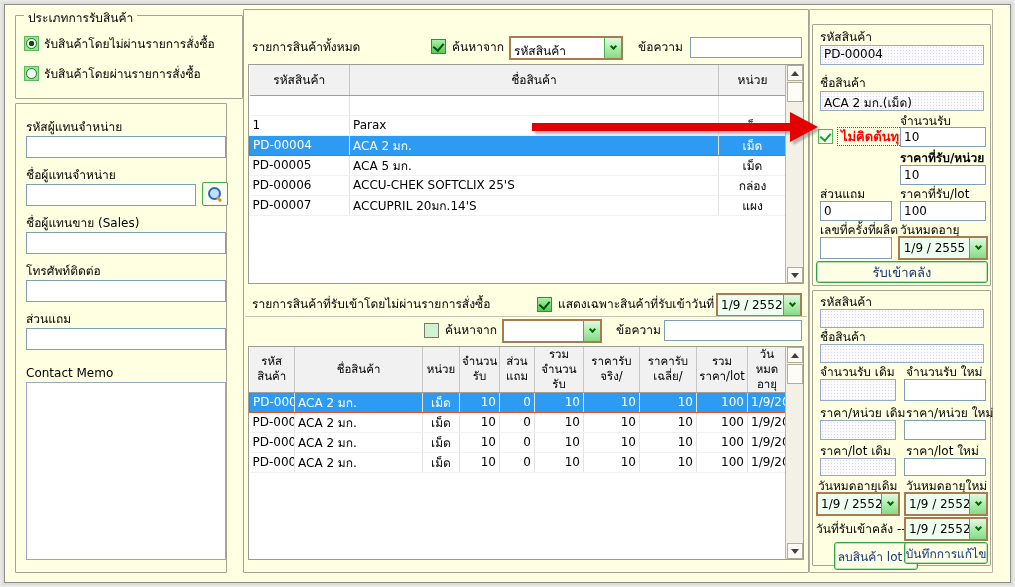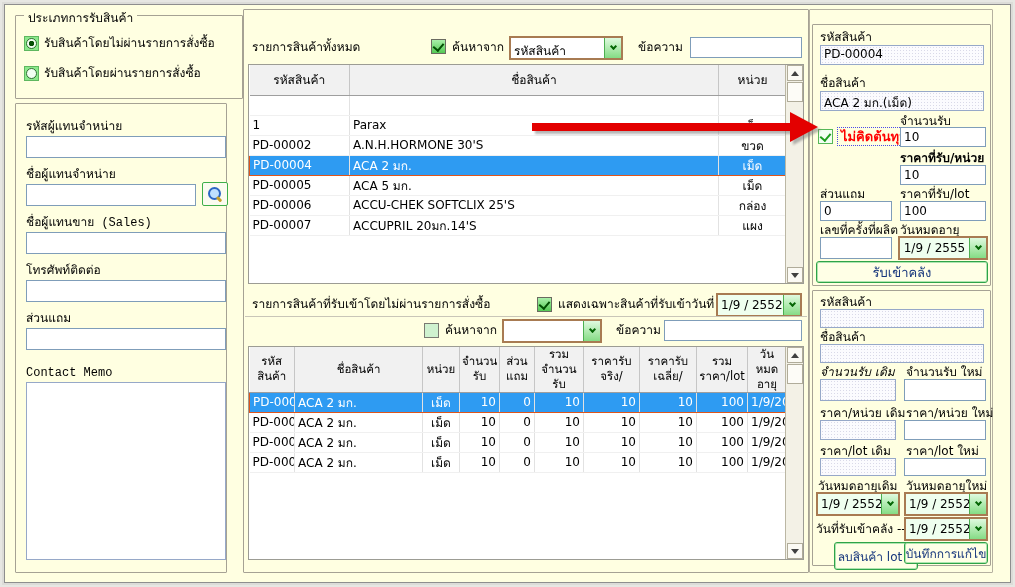--- a/index.html
+++ b/index.html
@@ -91,29 +91,29 @@
       border-top:15px solid transparent; border-bottom:15px solid transparent; border-left:28px solid #E30000; }
   
   .redlbl { position:absolute; color:#F00; font-weight:bold; font-size:13px;
       border:1px dotted #4A4AE8; padding:1px 3px; white-space:nowrap; line-height:15px; }
 </style>
 </head>
 <body>
 
 <div class="win">
 
-  <div class="grp" style="left:10px;top:10px;width:228px;height:84px;font-family:Liberation Mono, monospace;">
+  <div class="grp" style="left:10px;top:10px;width:228px;height:84px;">
     <span class="leg">ประเภทการรับสินค้า</span>
     <span class="radio checked" style="left:8px;top:20px;"></span>
     <span class="lbl" style="left:28px;top:21px;">รับสินค้าโดยไม่ผ่านรายการสั่งซื้อ</span>
     <span class="radio" style="left:8px;top:50px;"></span>
     <span class="lbl" style="left:28px;top:51px;">รับสินค้าโดยผ่านรายการสั่งซื้อ</span>
   </div>
 
-  <div class="grp" style="left:10px;top:98px;width:212px;height:470px;font-family:Liberation Mono, monospace;">
+  <div class="grp" style="left:10px;top:98px;width:212px;height:470px;">
     <span class="lbl" style="left:10px;top:16px;">รหัสผู้แทนจำหน่าย</span>
     <input class="inp" style="left: 10px; top: 32px; width: 200px; height: 22px;" value="">
     <span class="lbl" style="left:10px;top:64px;">ชื่อผู้แทนจำหน่าย</span>
     <input class="inp" style="left: 10px; top: 80px; width: 170px; height: 22px;" value="">
     <span class="sbtn" style="left:186px;top:78px;">
       <span class="mag"></span>
     </span>
     <span class="lbl" style="left:10px;top:112px;">ชื่อผู้แทนขาย (Sales)</span>
     <input class="inp" style="left: 10px; top: 128px; width: 200px; height: 22px;" value="">
     <span class="lbl" style="left:10px;top:160px;">โทรศัพท์ติดต่อ</span>
@@ -155,25 +155,20 @@
         <tbody>
             <tr>
               <td></td>
               <td></td>
               <td></td>
             </tr>
             <tr>
               <td>1</td>
               <td>Parax</td>
               <td>เม็ด</td>
-            </tr>
-            <tr>
-              <td>PD-00002</td>
-              <td>A.N.H.HORMONE 30'S</td>
-              <td>ขวด</td>
             </tr>
             <tr class="selected">
               <td>PD-00004</td>
               <td>ACA 2 มก.</td>
               <td>เม็ด</td>
             </tr>
             <tr>
               <td>PD-00005</td>
               <td>ACA 5 มก.</td>
               <td>เม็ด</td>
@@ -346,21 +341,21 @@
         </span>
     </div>
     <div class="gbtn" style="left:6px;top:251px;width:172px;height:22px;">รับเข้าคลัง</div>
 
     <div class="grp" style="left:2px;top:280px;width:179px;height:276px;"></div>
     <span class="lbl" style="left:10px;top:285px;">รหัสสินค้า</span>
     <div class="ro" style="left:10px;top:299px;width:164px;height:19px;"></div>
     <span class="lbl" style="left:10px;top:320px;">ชื่อสินค้า</span>
     <div class="ro" style="left:10px;top:334px;width:164px;height:19px;"></div>
 
-    <span class="lbl" style="left:10px;top:355px;font-style:italic;">จำนวนรับ เดิม</span>
+    <span class="lbl" style="left:10px;top:355px;">จำนวนรับ เดิม</span>
     <span class="lbl" style="left:96px;top:355px;">จำนวนรับ ใหม่</span>
     <div class="ro" style="left:10px;top:369px;width:76px;height:22px;"></div>
     <input class="inp" style="left: 94px; top: 369px; width: 82px; height: 22px;" value="">
 
     <span class="lbl" style="left:10px;top:396px;">ราคา/หน่วย เดิม</span>
     <span class="lbl" style="left:96px;top:396px;">ราคา/หน่วย ใหม่</span>
     <div class="ro" style="left:10px;top:410px;width:76px;height:20px;"></div>
     <input class="inp" style="left: 94px; top: 410px; width: 82px; height: 20px;" value="">
 
     <span class="lbl" style="left:10px;top:434px;">ราคา/lot เดิม</span>

